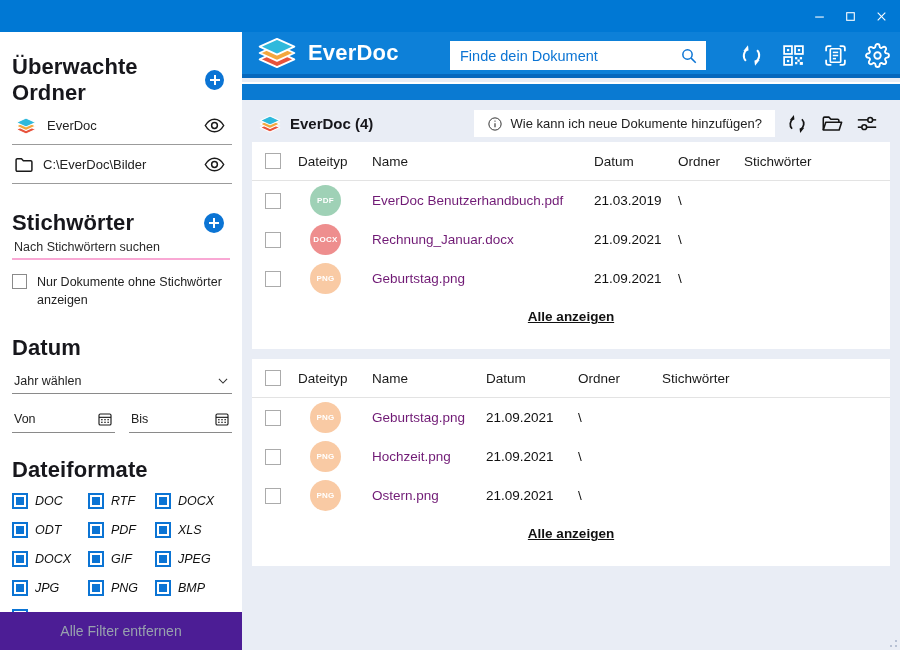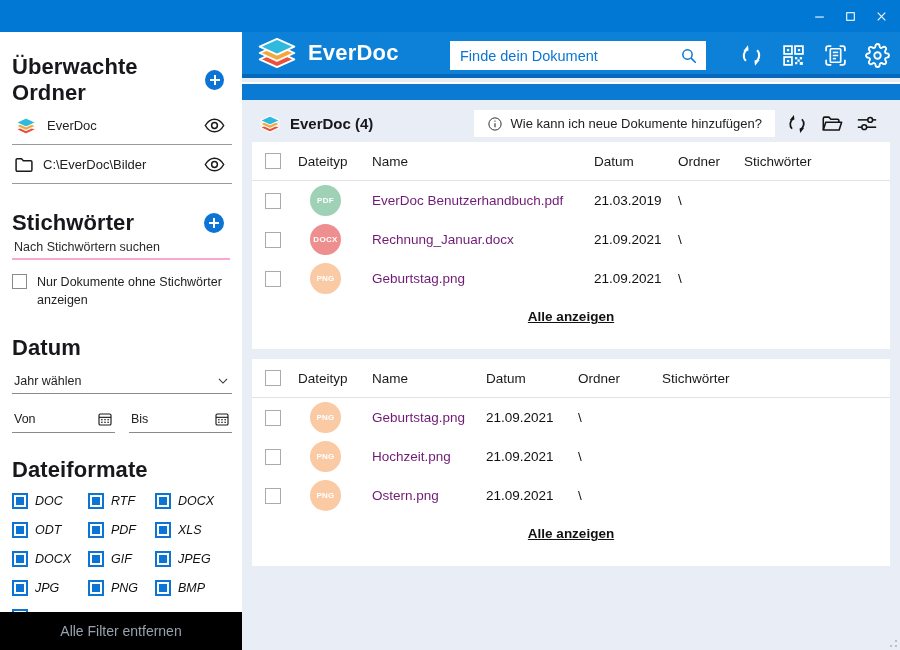--- a/index.html
+++ b/index.html
@@ -40,21 +40,21 @@
   .uline-field .ftext { font-size:12.5px; color:#222; }
   .uline-field .chev { width:14px; height:14px; color:#333; }
   .uline-field .ic-cal { width:16px; height:16px; color:#1a1a1a; }
 
   .fmt-grid { display:grid; grid-template-columns:76px 67px auto; row-gap:13px; margin-top:10px; }
   .fmt-item { display:flex; align-items:center; gap:7px;font-style:italic; }
   .fmt-check { width:16px; height:16px; border:2px solid #0b74d4; background:#fff; display:flex; align-items:center; justify-content:center; flex:none; }
   .fmt-check::after { content:""; width:8px; height:8px; background:#0b74d4; }
   .fmt-label { font-size:12.5px; color:#111; }
 
-  .clear-filters { position:absolute; left:0; bottom:0; width:242px; height:38px; border:none; background:#000000;
+  .clear-filters { position:absolute; left:0; bottom:0; width:242px; height:38px; border:none; background:#4c1d95;
                    color:#98a2ae; font-size:14px; font-family:inherit; z-index:25; }
 
   
   .main-header { position:absolute; top:32px; left:242px; width:658px; height:46px; background:#0d80d8; border-bottom:4px solid #0668bd; z-index:10;
                  display:flex; align-items:center; }
   .brand { display:flex; align-items:center; gap:10px; margin-left:14px; }
   .brand .ic-logo { width:42px; height:36px; }
   .brand-name { color:#fff; font-size:22px; font-weight:bold; letter-spacing:0.2px; }
   .search-box { position:absolute; left:208px; top:9px; width:256px; height:29px; background:#fff; display:flex; align-items:center; }
   .search-input { flex:1; border:none; outline:none; background:transparent; font-size:14.5px; color:#0b74d4; padding:0 4px 0 10px; font-family:inherit; }

